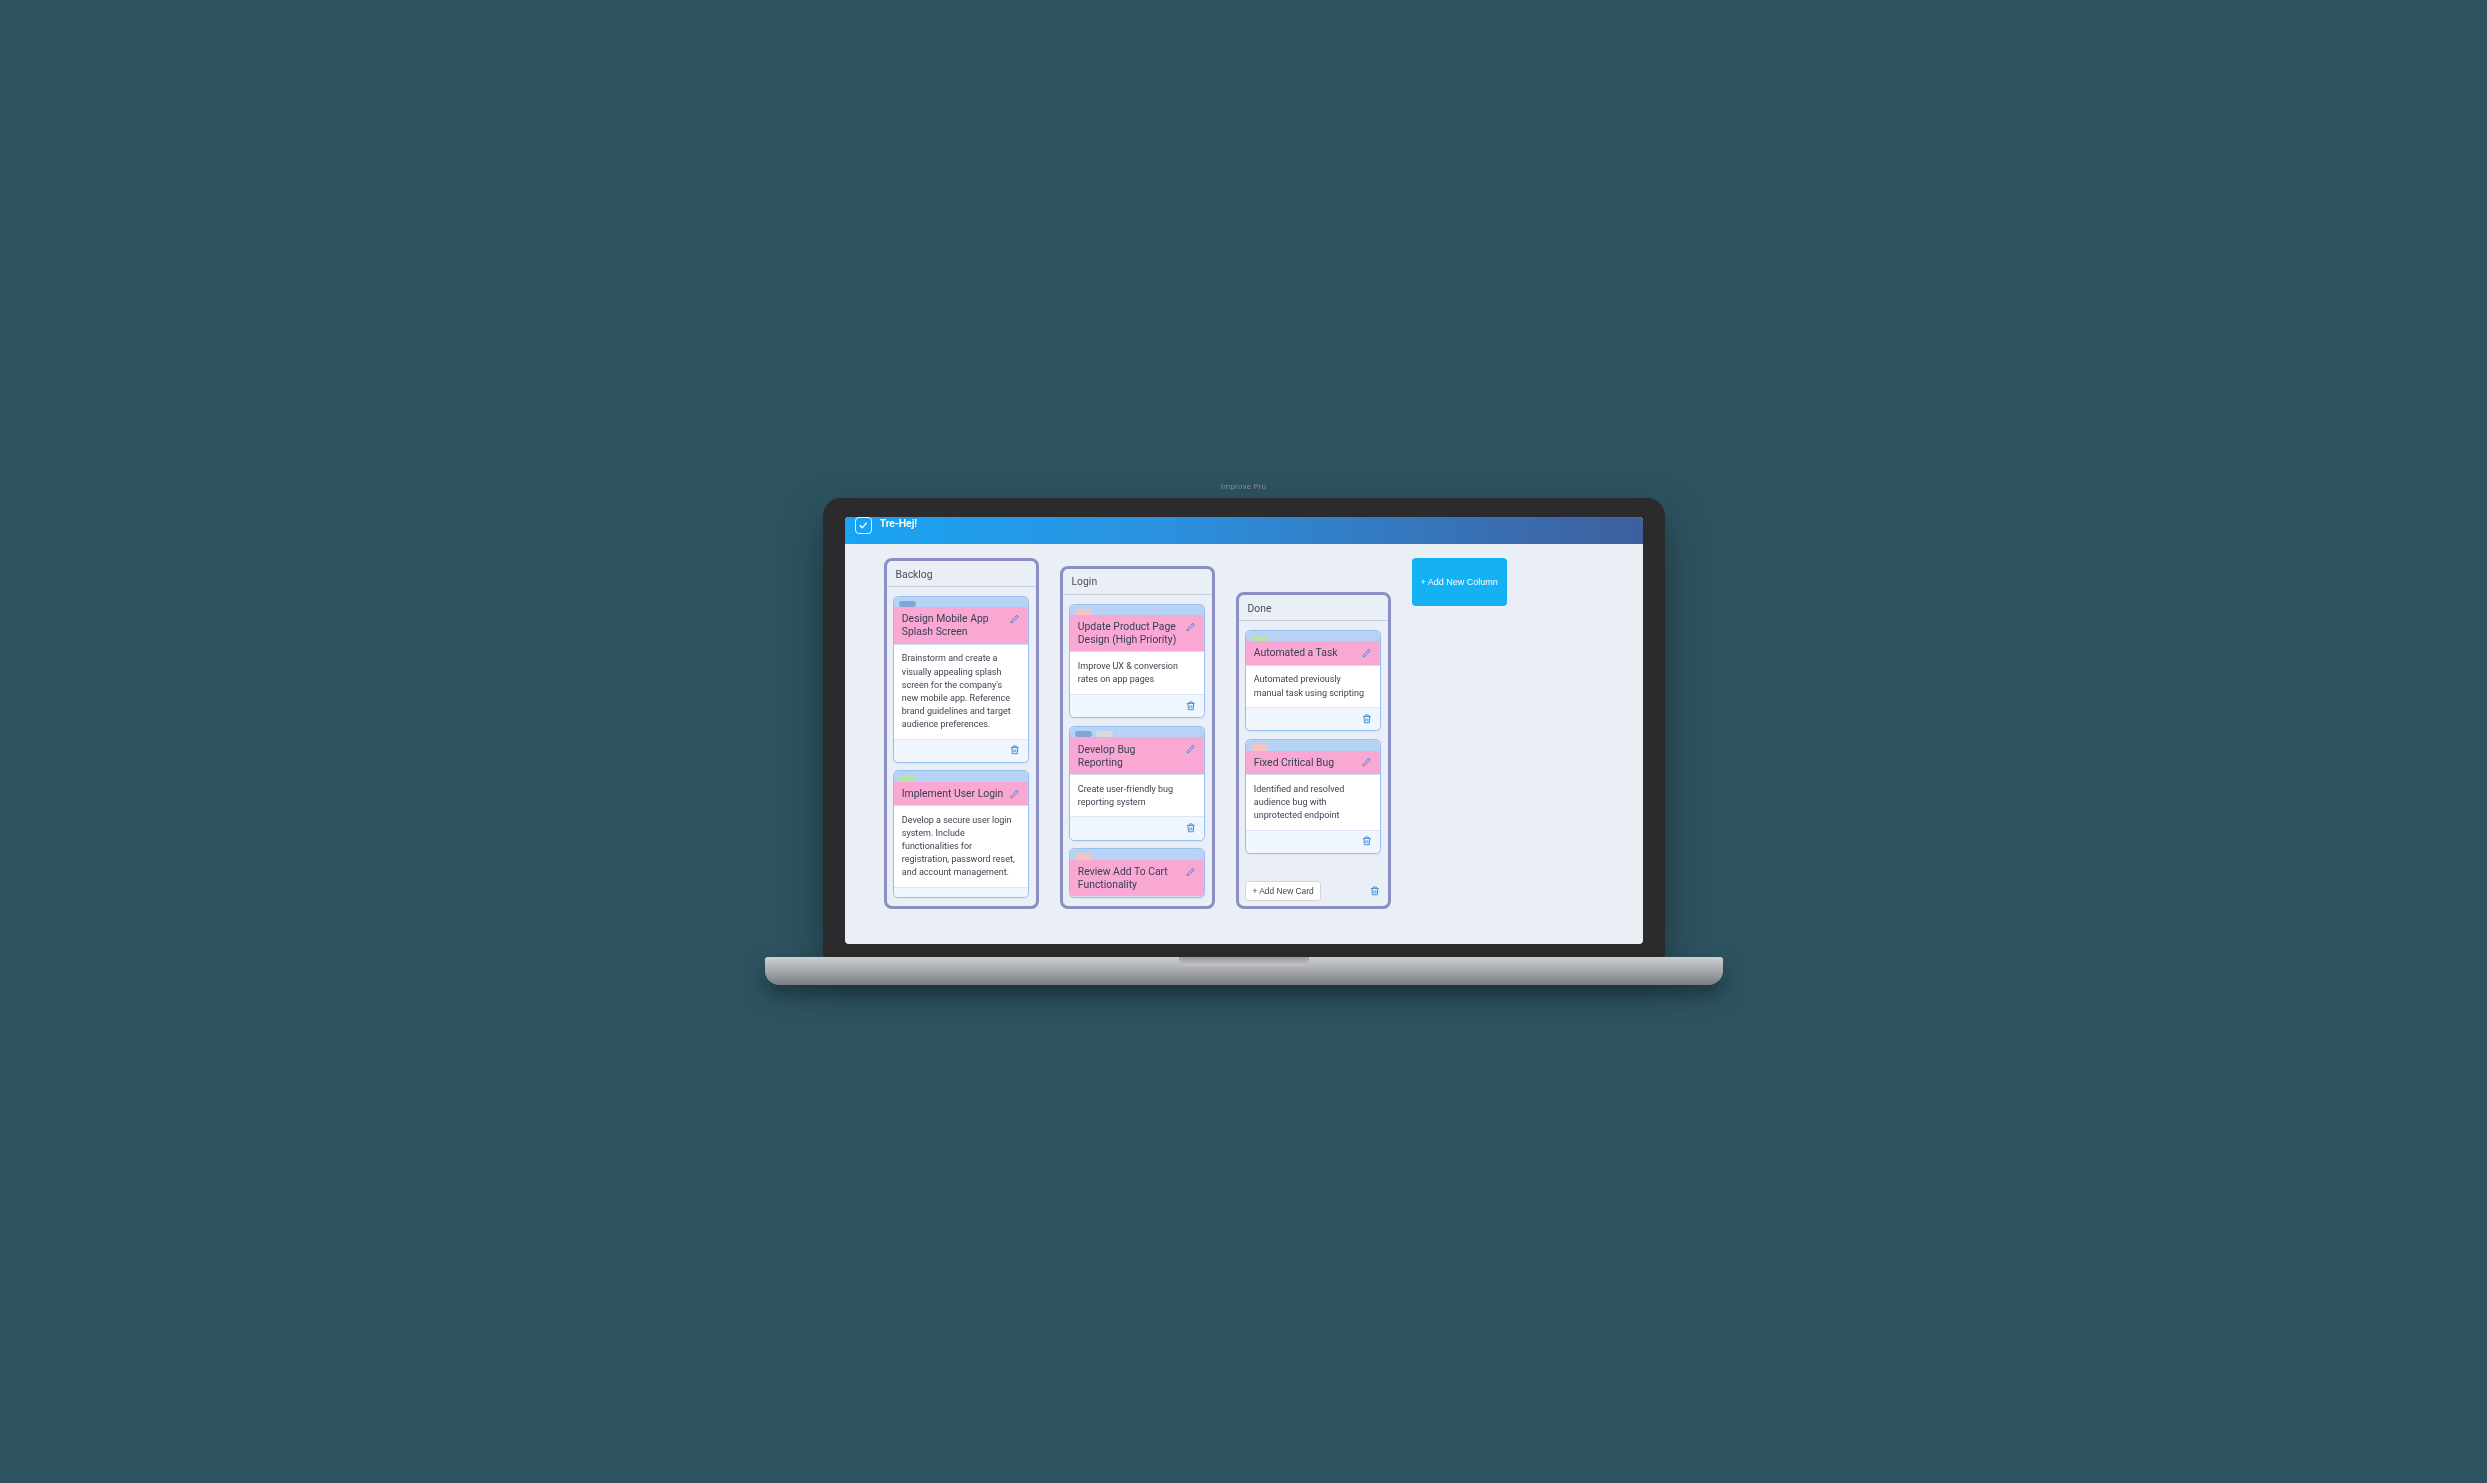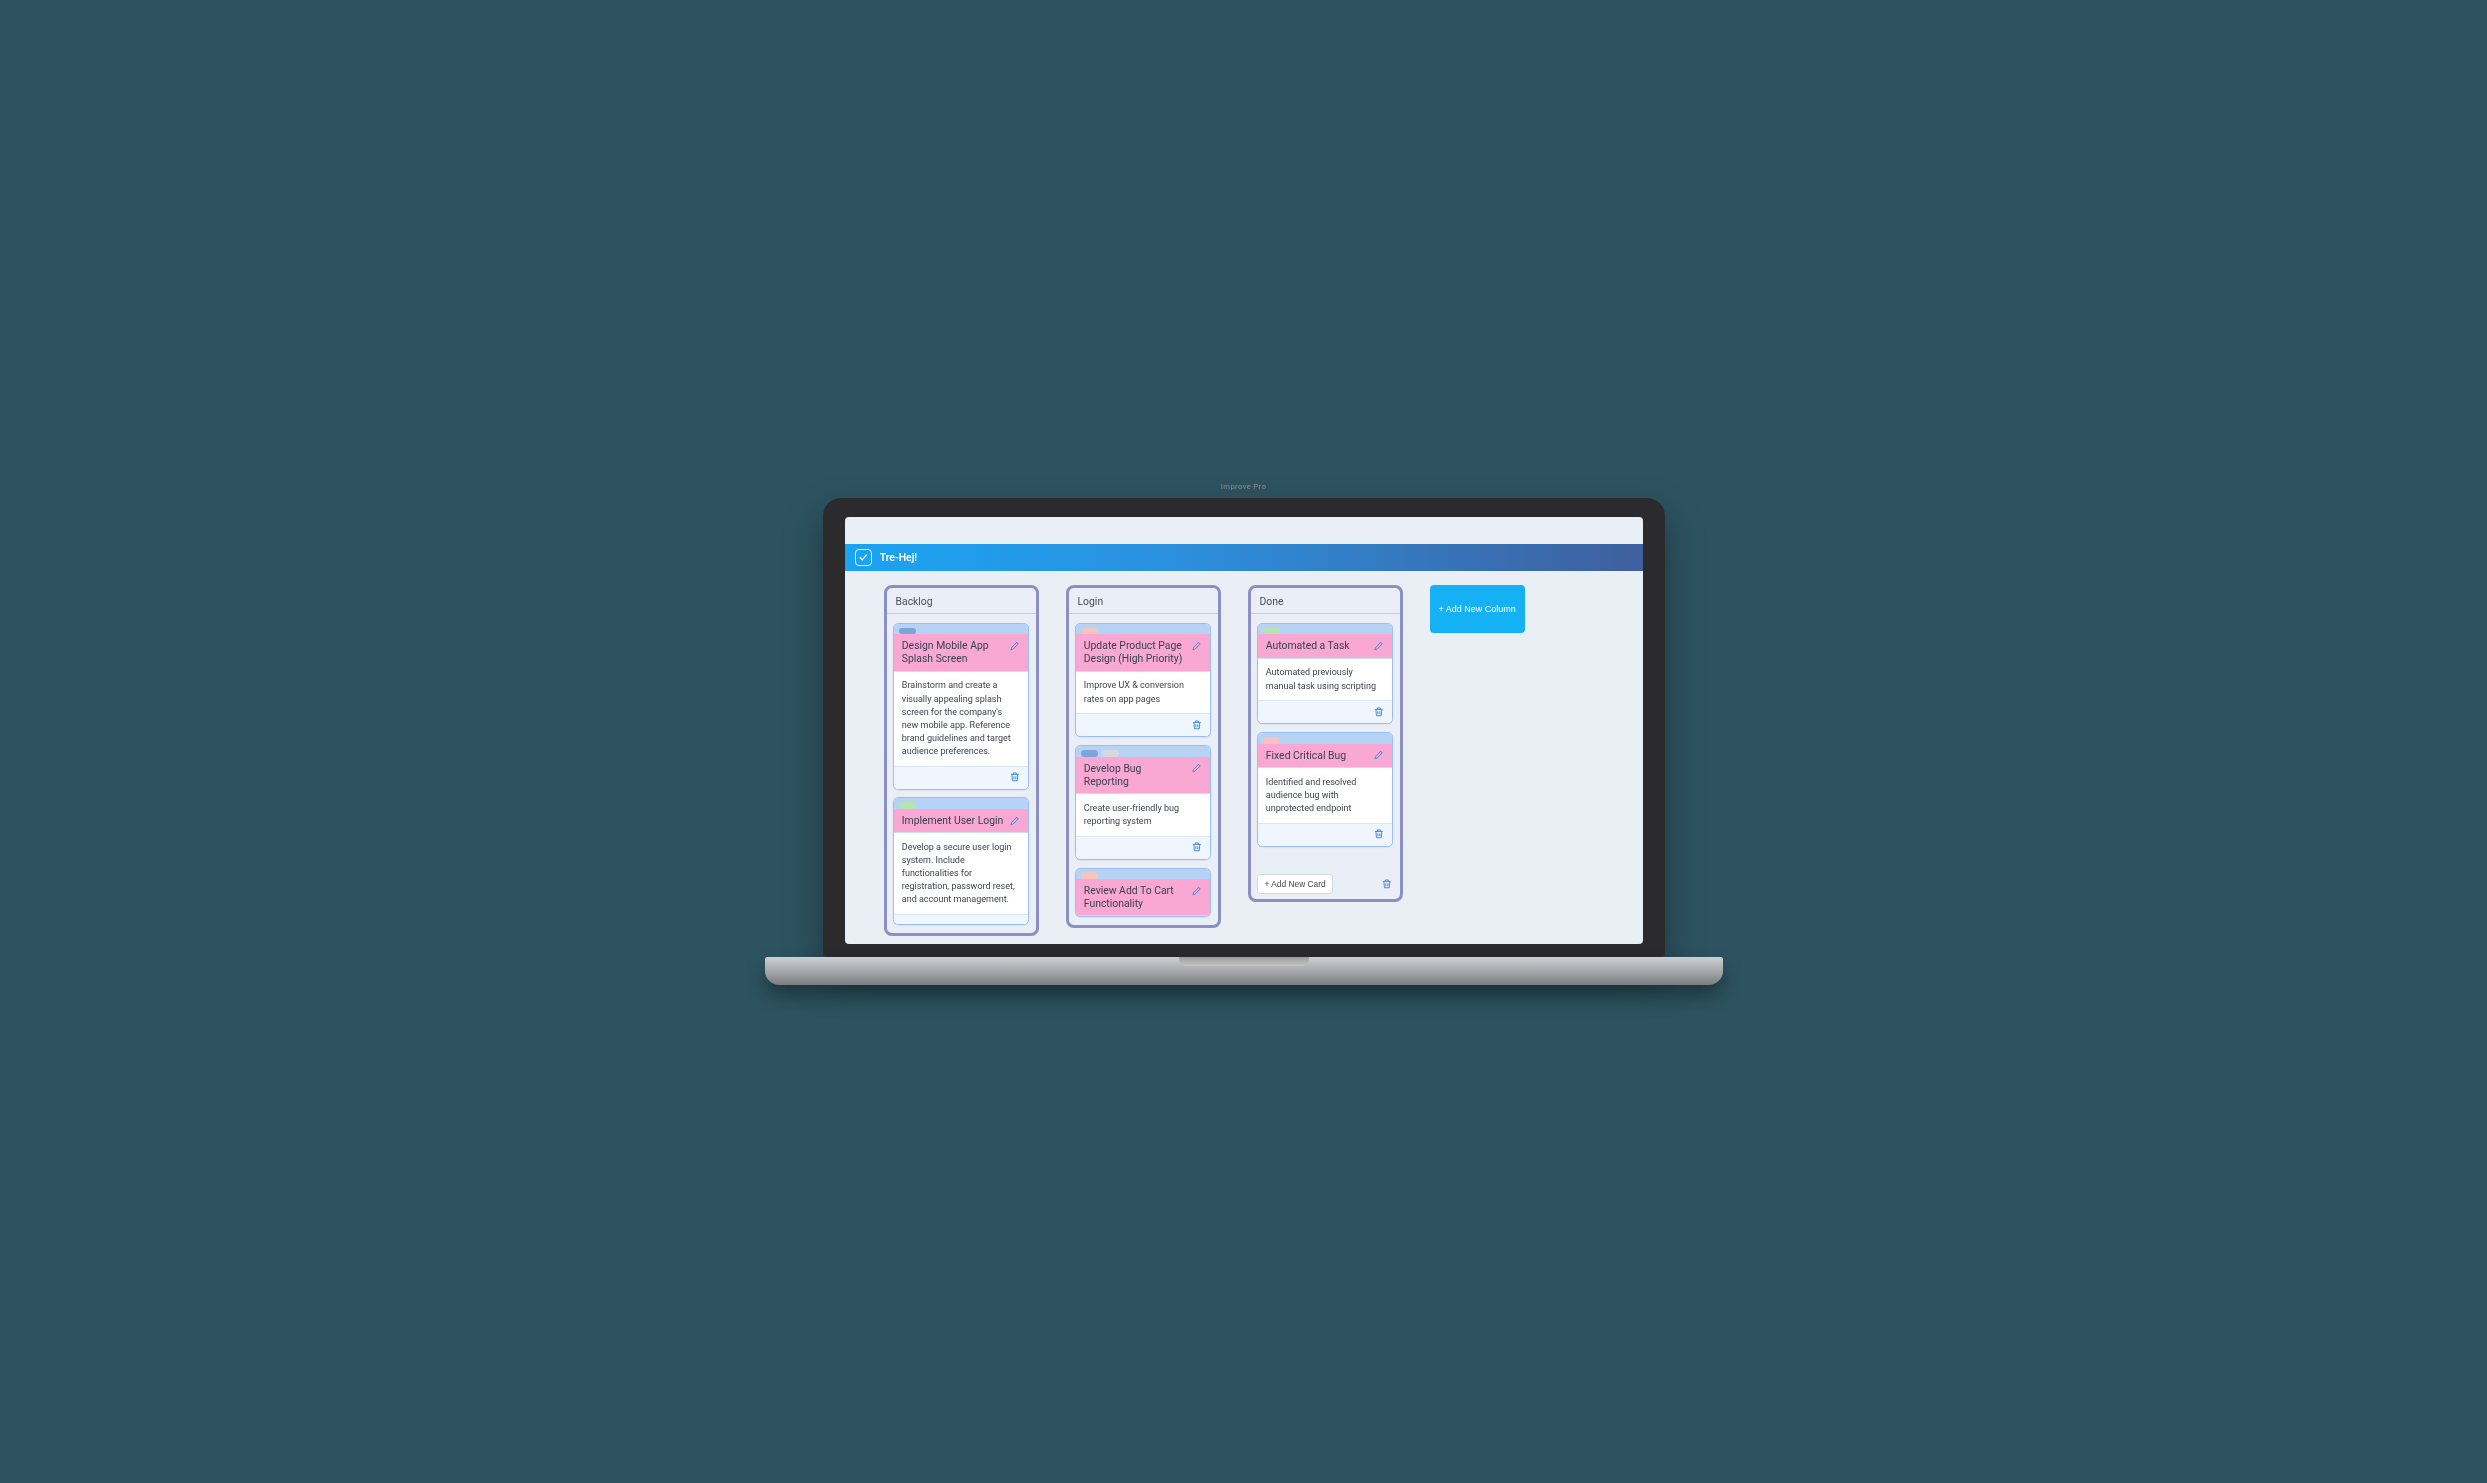--- a/index.html
+++ b/index.html
@@ -55,27 +55,26 @@
     top: -15.5px; left: 50%;
     transform: translateX(-50%);
     color: #8d8d8f;
     font-size: 7.8px;
     letter-spacing: 0.3px;
   }
 
   
   .app-header {
     display: flex;
-    align-items: center;
+    align-items: flex-start;
     gap: 7.8px;
     height: 27px;
     padding: 0 10.4px;
     background: linear-gradient(90deg, #1aa4f2 0%, #2b91df 40%, #3f5f9d 100%);
     color: #fff;
-    margin-top: 27px;
   }
   .app-logo {
     width: 17px; height: 17px;
     border: 1.3px solid rgba(255,255,255,.9);
     border-radius: 3.9px;
     display: flex; align-items: center; justify-content: center;
   }
   .app-logo svg { width: 10.4px; height: 10.4px; stroke: #fff; stroke-width: 3; fill: none; }
   .app-title { font-weight: 600; font-size: 10.4px; }
 
@@ -88,22 +87,22 @@
   .board-title {
     font-size: 18px;
     font-weight: 500;
     color: #2c3037;
     padding-bottom: 7.8px;
     border-bottom: 0.6px solid #d7dadf;
     margin-bottom: 14.2px;
   }
   .columns-row {
     display: flex;
-    align-items: flex-start;
-    gap: 27px;
+    align-items: flex-end;
+    gap: 21px;
   }
 
   
   .column {
     width: 155px;
     flex: 0 0 155px;
     background: #e9eef7;
     border: 3.9px solid #8c8fc4;
     border-radius: 7.8px;
     padding: 0 0 5.2px 0;

